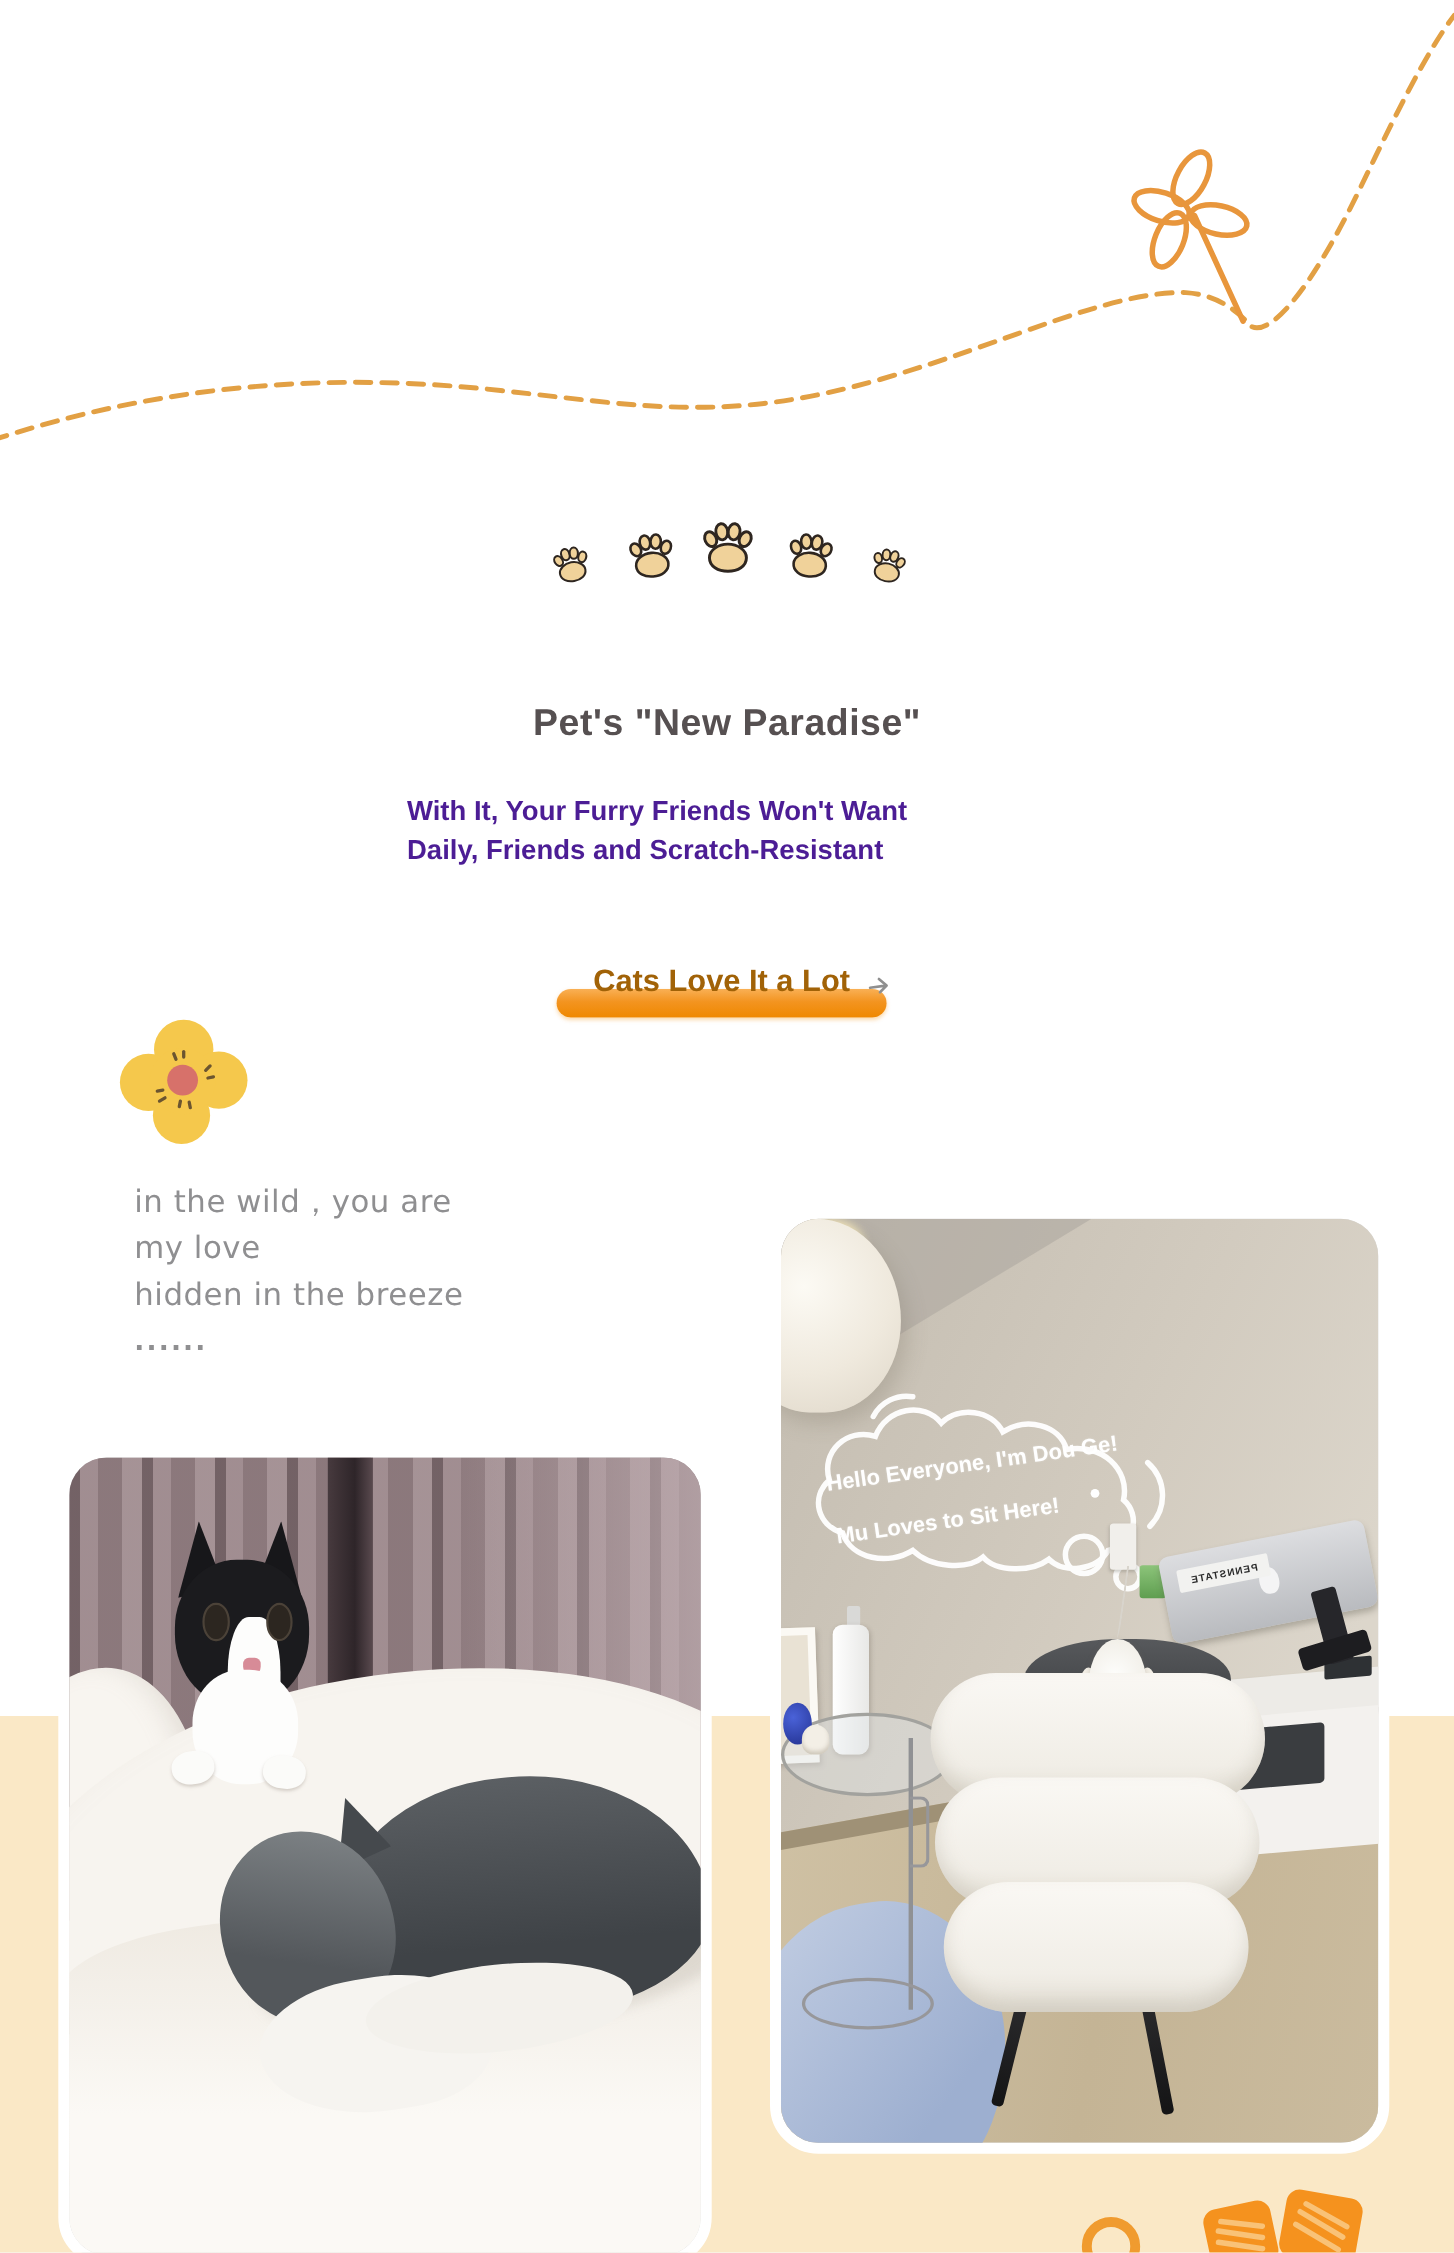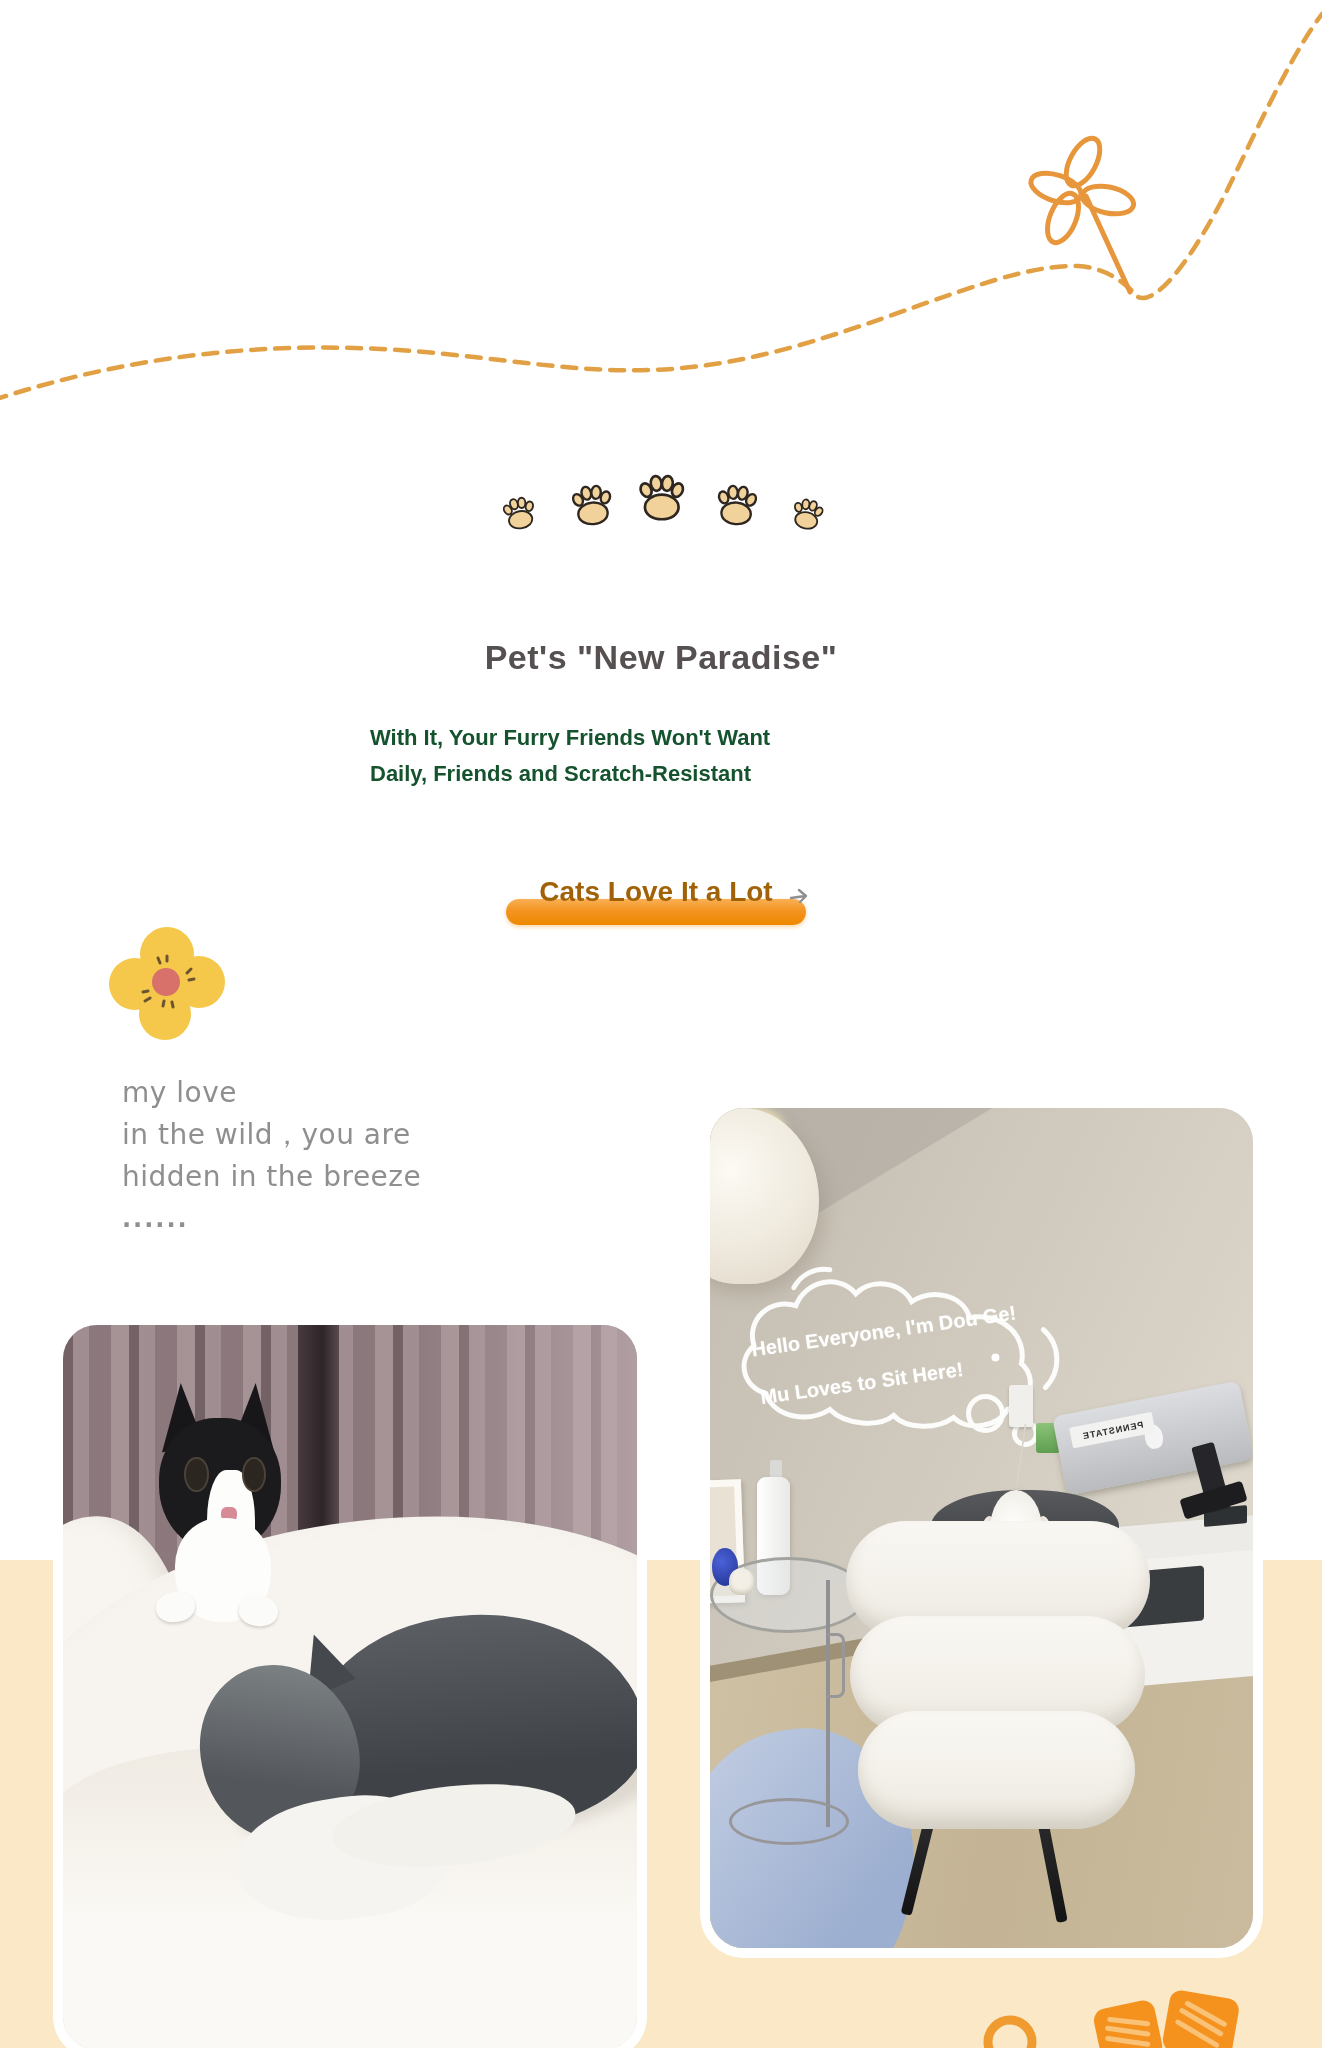--- a/index.html
+++ b/index.html
@@ -14,21 +14,21 @@
   .pinwheel-svg { position:absolute; left:1012px; top:100px; width:150px; height:210px; }
   
   .paw-row { position:absolute; left:478px; top:462px; width:364px; height:118px; }
   
   .title {
     position:absolute; left:0; top:638px; width:1322px; text-align:center;
     font-size:34px; font-weight:bold; color:#565051; letter-spacing:.5px;
   }
   .subtitle {
     position:absolute; left:370px; top:720px; width:640px;
-    font-size:22px; font-weight:bold; color:#14532d; line-height:35.5px;
+    font-size:25px; font-weight:bold; color:#4c1d95; line-height:35.5px;
   }
   .highlight-pill {
     position:absolute; left:506px; top:899px; width:300px; height:26px;
     border-radius:14px;
     background:linear-gradient(180deg,#f9b055 0%,#f39420 45%,#ef8800 100%);
     box-shadow:0 2px 4px rgba(240,140,0,.35);
   }
   .highlight-label {
     position:absolute; left:456px; top:876px; width:400px; text-align:center;
     font-size:28px; font-weight:bold; color:#a16207;
@@ -240,22 +240,22 @@
       <line x1="90" y1="47" x2="86" y2="51"></line>  
         <line x1="93" y1="57" x2="88" y2="58"></line>
       <line x1="42" y1="70" x2="47" y2="69"></line>  
         <line x1="44" y1="79" x2="49" y2="76"></line>
       <line x1="62" y1="84" x2="63" y2="79"></line>  
         <line x1="72" y1="85" x2="71" y2="80"></line>
     </g>
   </svg>
 
   <div class="poem">
+    <div>in the wild，you are</div>
     <div>my love</div>
-    <div>in the wild，you are</div>
     <div>hidden in the breeze</div>
     <div class="dots">......</div>
   </div>
 
   <div class="cream-section"></div>
 
   <div class="photo photo-left">
     <div class="curtains"></div>
     <div class="curtain-gap"></div>
     <div class="curtain-light"></div>

